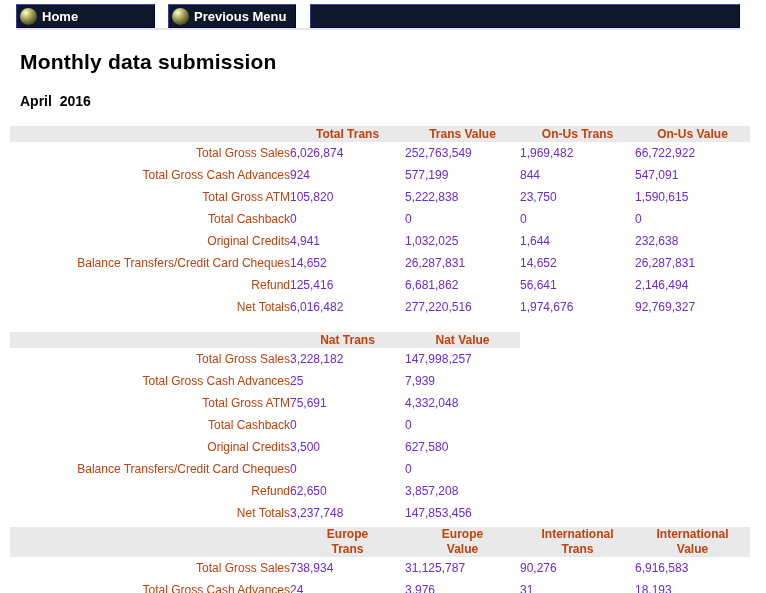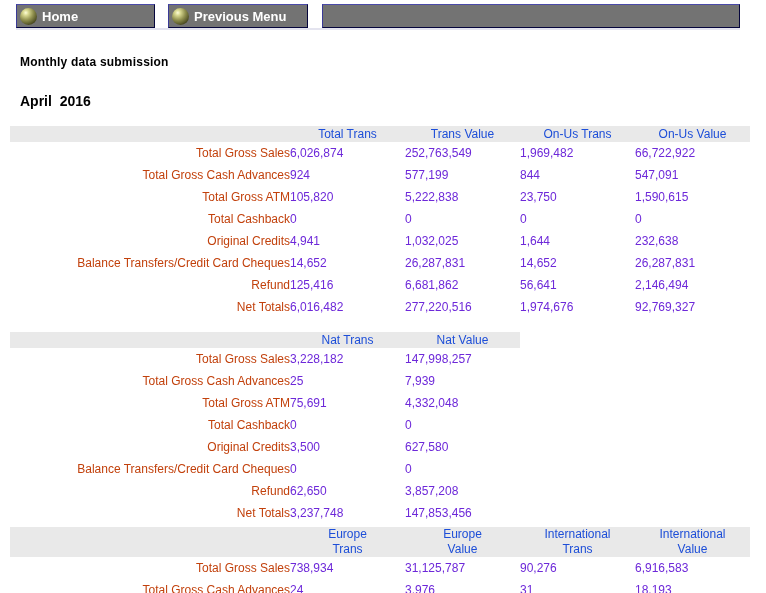--- a/index.html
+++ b/index.html
@@ -11,67 +11,67 @@
   }
 
   
   .navbar {
     margin: 4px 0 0 16px;
     width: 724px; height: 24px;
     display: flex;
     box-shadow: 0 2px 0 #e4e4ef;
   }
   .nav-seg {
-    background: #737373;
+    background: #0f172a;
     height: 24px;
     border-top: 1px solid #4a4aa8;
     border-left: 1px solid #3a3a98;
     border-right: 1px solid #05053c;
     border-bottom: 1px solid #05053c;
     display: flex; align-items: center;
   }
   .nav-btn { cursor: pointer; }
   .nav-home { width: 139px; margin-right: 13px; }
-  .nav-prev { width: 140px; margin-right: 14px; }
+  .nav-prev { width: 128px; margin-right: 14px; }
   .nav-fill { flex: 1; }
   .sphere {
     width: 17px; height: 17px; border-radius: 50%;
     margin-left: 3px; flex: 0 0 auto;
     background: radial-gradient(circle at 34% 28%,
       #fdfdd8 0%, #d9d992 16%, #90904f 45%, #4c4c22 75%, #1e1e0a 100%);
   }
   .nav-label {
     color: #ffffff; font-weight: bold; font-size: 13px;
     margin-left: 5px; white-space: nowrap;
   }
 
   
   .page-title {
     margin: 24px 0 0 20px;
-    font-size: 12px; font-weight: bold; color: #000000;
+    font-size: 21px; font-weight: bold; color: #000000;
     line-height: 20px; letter-spacing: 0.2px;
   }
   .period {
     margin: 22px 0 0 20px;
     font-size: 14px; font-weight: bold; color: #000000;
     line-height: 14px; white-space: pre;
   }
 
   
   table.data {
     border-collapse: collapse;
     margin-left: 10px;
     table-layout: fixed;
     font-size: 12px;
   }
   table.data col.c-label { width: 280px; }
   table.data col.c-num   { width: 115px; }
   table.data th {
     background: #e9e9e9;
-    font-weight: normal; color: #1d4ed8;
+    font-weight: bold; color: #c2410c;
     height: 16px; line-height: 15px;
     text-align: center; white-space: pre-line;
     vertical-align: middle;
   }
   table.data th.label-col { text-align: left; }
   table.data td {
     height: 22px; vertical-align: middle;
     white-space: nowrap; overflow: hidden;
   }
   table.data td.label-col { text-align: right; padding-left: 6px; color: #c2410c; }

